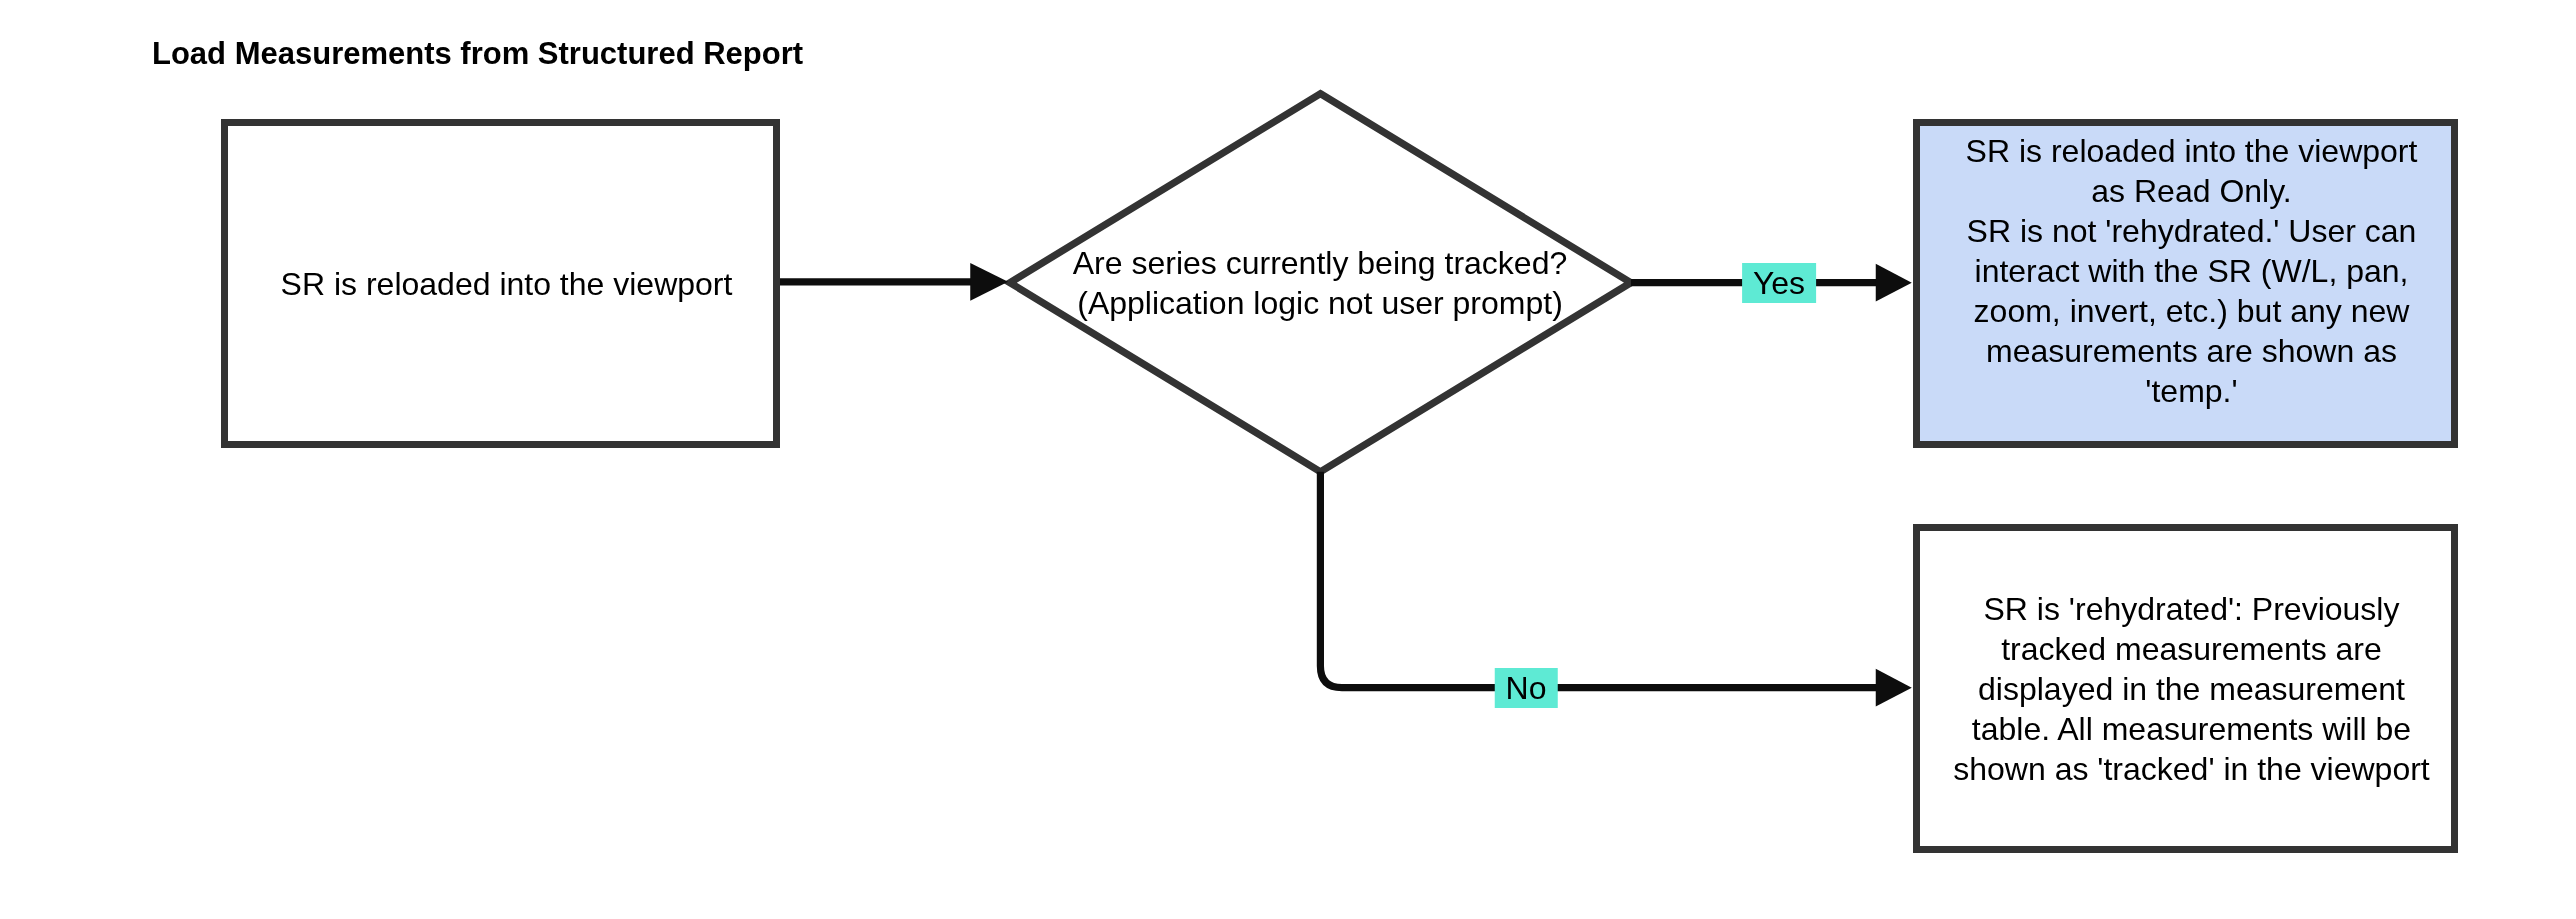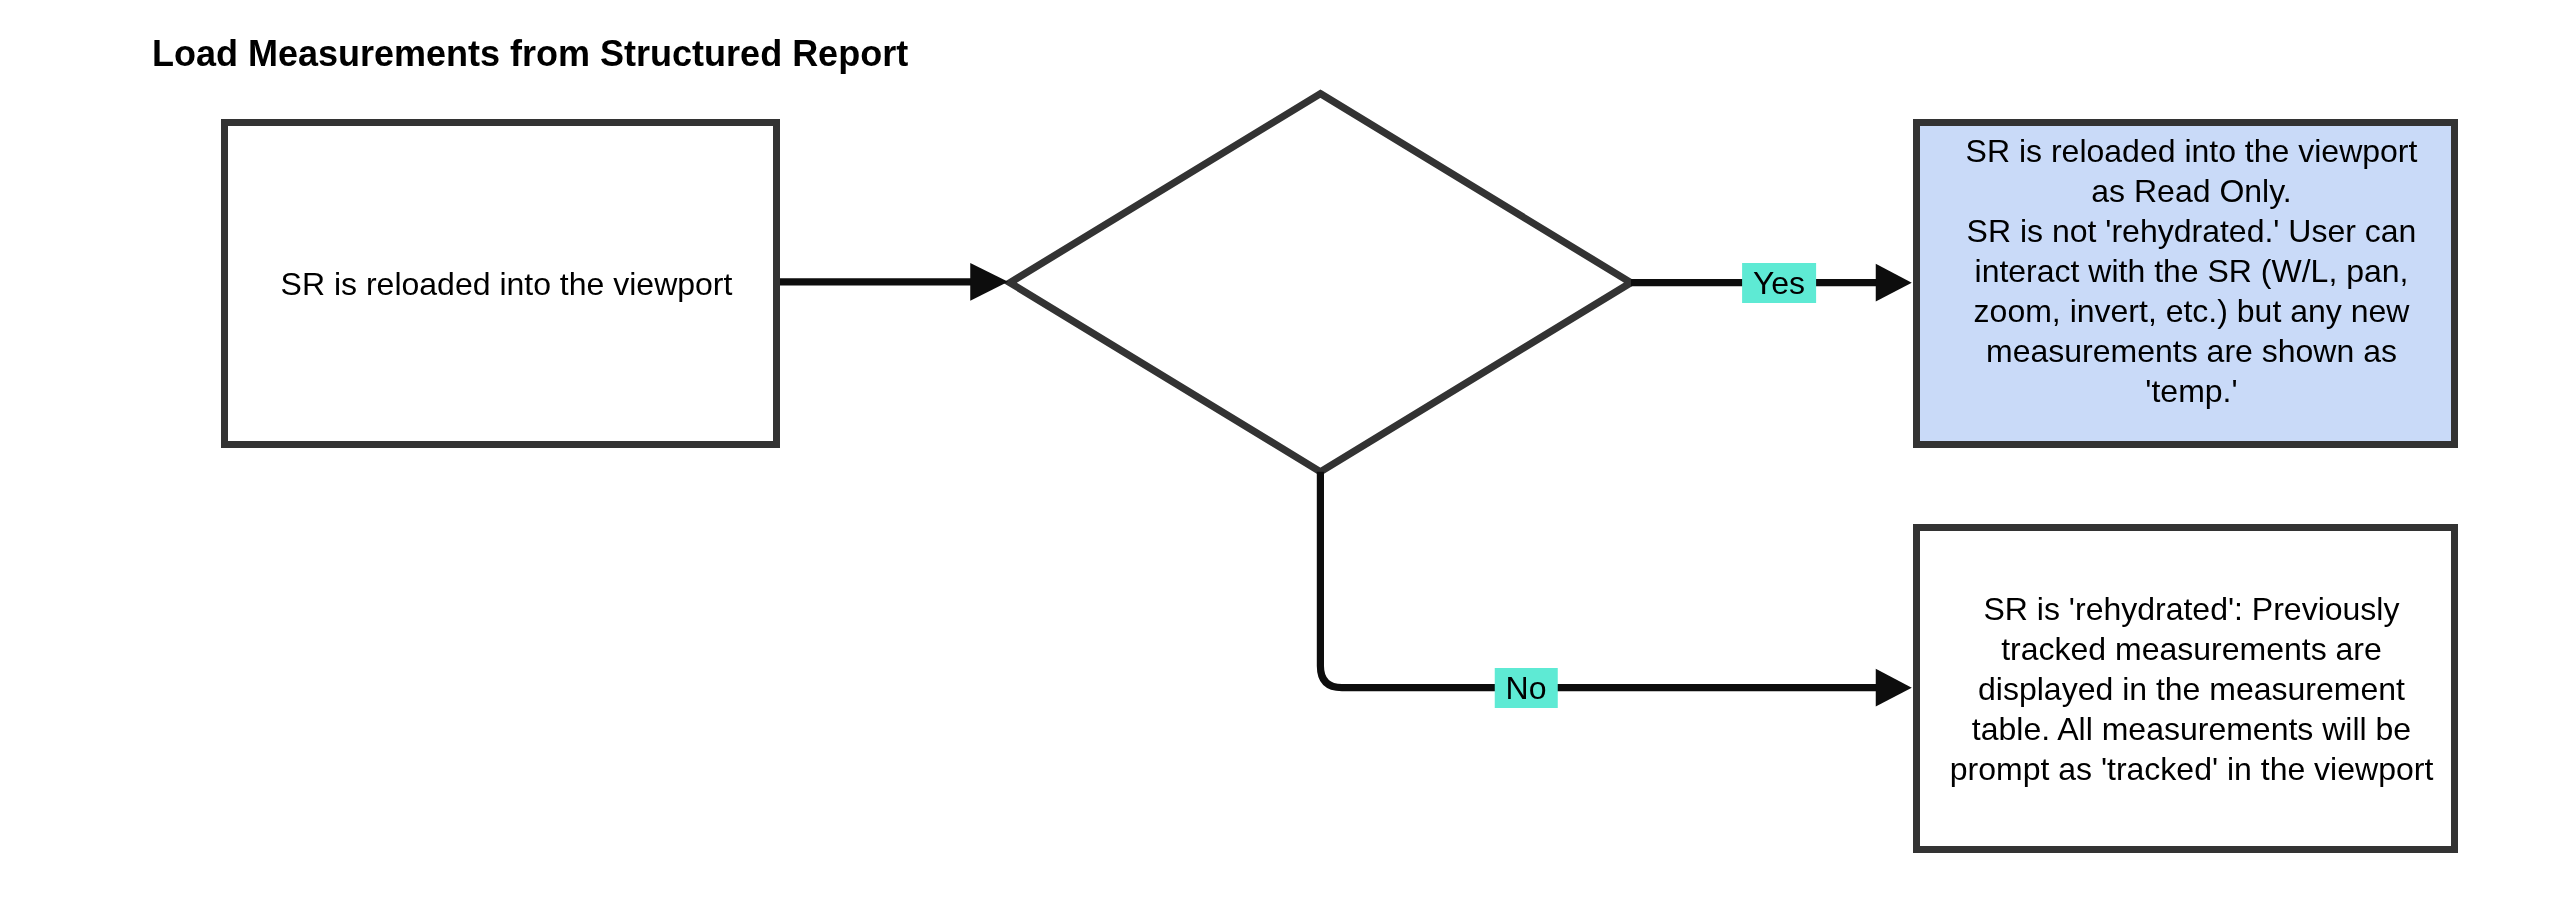--- a/index.html
+++ b/index.html
@@ -21,21 +21,21 @@
     left: 0;
     top: 0;
     width: 2576px;
     height: 920px;
   }
   .diagram-title {
     position: absolute;
     left: 152px;
     top: 32px;
     margin: 0;
-    font-size: 36px;
+    font-size: 31px;
     line-height: 43px;
     font-weight: bold;
     white-space: nowrap;
   }
   .node {
     position: absolute;
     box-sizing: border-box;
     border: 7.2px solid #333333;
     background: #ffffff;
     display: flex;
@@ -112,33 +112,35 @@
     <polygon points="2084,293 2084,335 2124,314" fill="#0d0d0d"></polygon>
 
     <path d="M 1467 524 L 1467 740 Q 1467 764 1491 764 L 2086 764" stroke="#0d0d0d" stroke-width="8" fill="none"></path>
     <polygon points="2084,743 2084,785 2124,764" fill="#0d0d0d"></polygon>
   </svg>
 
   <h1 class="diagram-title">Load Measurements from Structured Report</h1>
 
   <div class="node node-start">SR is reloaded into the viewport</div>
 
+  <div class="decision-label">Are series currently being tracked?
+(Application logic not user prompt)</div>
 
   <div class="node node-outcome node-yes-outcome">SR is reloaded into the viewport
 as Read Only.
 SR is not 'rehydrated.' User can
 interact with the SR (W/L, pan,
 zoom, invert, etc.) but any new
 measurements are shown as
 'temp.'</div>
 
   <div class="node node-outcome node-no-outcome">SR is 'rehydrated': Previously
 tracked measurements are
 displayed in the measurement
 table. All measurements will be
-prompt as 'tracked' in the viewport</div>
+shown as 'tracked' in the viewport</div>
 
   <div class="edge-label edge-label-yes">Yes</div>
 
   <div class="edge-label edge-label-no">No</div>
 
 </div>
 
 
 </body></html>

